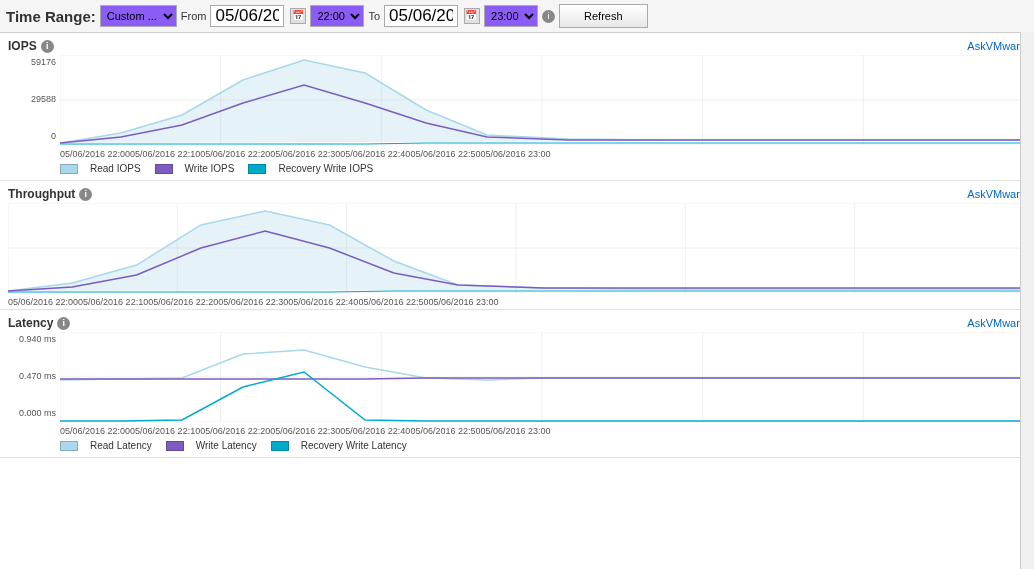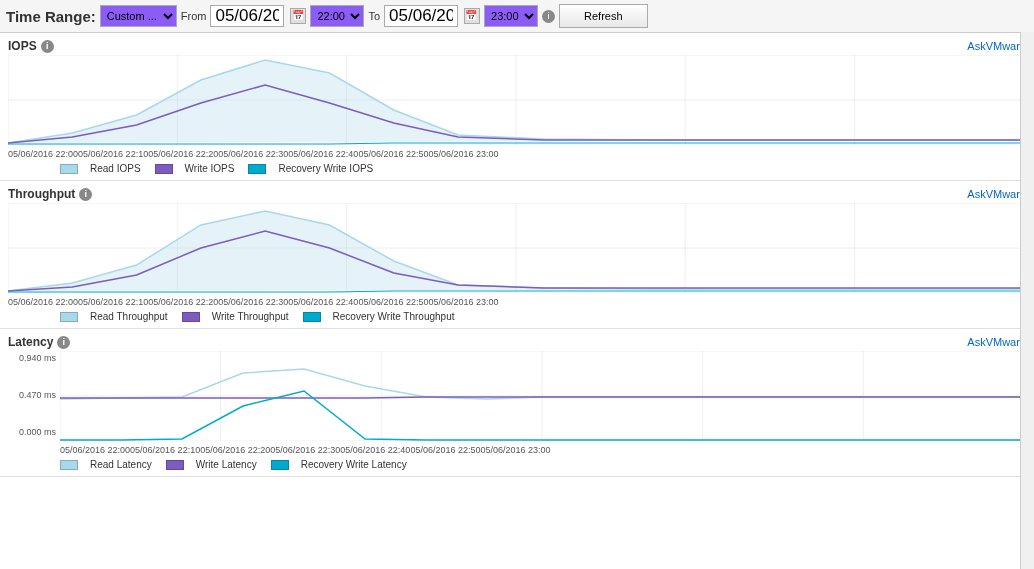--- a/index.html
+++ b/index.html
@@ -179,20 +179,25 @@
 
   <div class="chart-section">
     <div class="chart-header">
       <div class="chart-title">
         <span>IOPS</span>
         <span class="info-icon">i</span>
       </div>
       <a class="ask-vmware">AskVMware</a>
     </div>
     <div class="chart-with-yaxis">
+      <div class="y-axis-col">
+        <span>59176</span>
+        <span>29588</span>
+        <span>0</span>
+      </div>
       <div class="chart-col">
         <svg class="chart-svg-inner" viewBox="0 0 950 90" preserveAspectRatio="none">
 
           <line x1="0" y1="0" x2="950" y2="0" stroke="#e0e0e0" stroke-width="0.5"></line>
           <line x1="0" y1="45" x2="950" y2="45" stroke="#e0e0e0" stroke-width="0.5"></line>
           <line x1="0" y1="90" x2="950" y2="90" stroke="#e0e0e0" stroke-width="0.5"></line>
 
           <line x1="0" y1="0" x2="0" y2="90" stroke="#e0e0e0" stroke-width="0.5"></line>
           <line x1="158" y1="0" x2="158" y2="90" stroke="#e0e0e0" stroke-width="0.5"></line>
           <line x1="316" y1="0" x2="316" y2="90" stroke="#e0e0e0" stroke-width="0.5"></line>
@@ -266,34 +271,20 @@
           <span>05/06/2016 22:00</span>
           <span>05/06/2016 22:10</span>
           <span>05/06/2016 22:20</span>
           <span>05/06/2016 22:30</span>
           <span>05/06/2016 22:40</span>
           <span>05/06/2016 22:50</span>
           <span>05/06/2016 23:00</span>
         </div>
       </div>
     </div>
-    <div class="legend">
-      <div class="legend-item">
-        <div class="legend-swatch" style="background:#a8d8ea;"></div>
-        <span>Read Throughput</span>
-      </div>
-      <div class="legend-item">
-        <div class="legend-swatch" style="background:#7c5cbf;"></div>
-        <span>Write Throughput</span>
-      </div>
-      <div class="legend-item">
-        <div class="legend-swatch" style="background:#00aacc;"></div>
-        <span>Recovery Write Throughput</span>
-      </div>
-    </div>
   </div>
 
   <div class="chart-section">
     <div class="chart-header">
       <div class="chart-title">
         <span>Latency</span>
         <span class="info-icon">i</span>
       </div>
       <a class="ask-vmware">AskVMware</a>
     </div>

